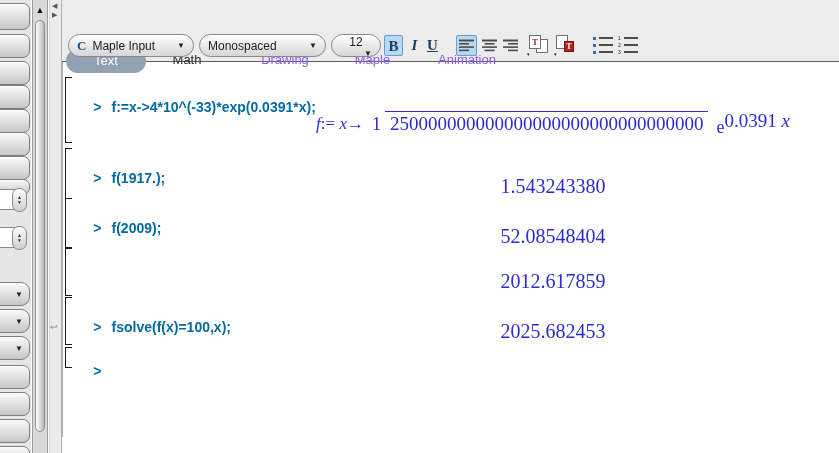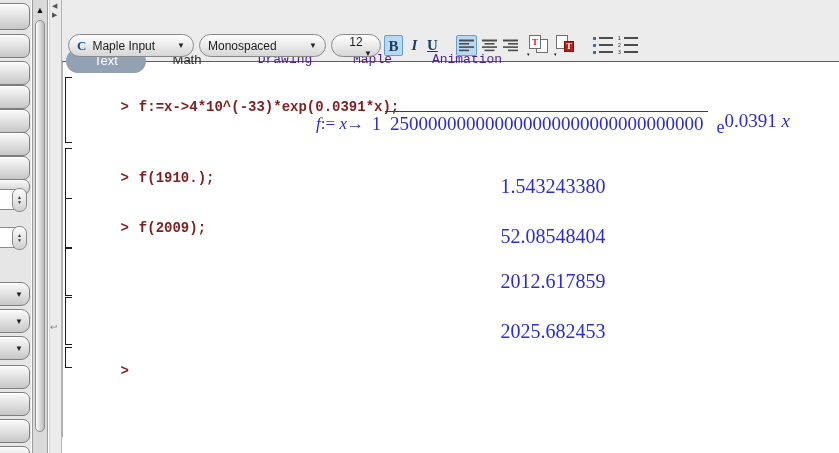--- a/index.html
+++ b/index.html
@@ -45,21 +45,21 @@
   .main { position:absolute; left:62px; top:0; width:777px; height:453px; background:#fff; }
   .header { position:absolute; left:0; top:0; width:777px; height:62px;
             background:#ececec; border-bottom:1px solid #5f5f5f; }
 
   
   .tab-pill { position:absolute; left:4px; top:3px; width:80px; height:24px;
               border-radius:13px; background:#93a1b4; color:#fff;
               font-size:13px; text-align:center; line-height:24px;margin-top:46px; }
   .tab { position:absolute; top:20px; height:16px; font-size:13px; text-align:center;margin-top:32px; }
   .tab.enabled { color:#2b2b2b; }
-  .tab.dim { color:#4c1d95;font-family:Liberation Mono, monospace; }
+  .tab.dim { color:#8b5cf6; }
 
   
   .combo { position:absolute; top:34px; height:23px; border:1px solid #898989;
            border-radius:12px; background:linear-gradient(#ffffff,#d6d6d6);
            display:flex; align-items:center; font-size:12px; color:#1d1d1d;
            padding:0 8px; }
   .combo .cicon { color:#15508e; font-family:"Liberation Serif",serif; font-weight:bold;
                   font-size:13px; margin-right:6px; }
   .combo .arrow { margin-left:auto; font-size:8px; color:#222; padding-left:8px; }
   .fmt { position:absolute; top:35px; width:19px; height:21px; text-align:center;
@@ -87,22 +87,22 @@
               display:flex; flex-direction:column; justify-content:space-between; }
   .listicon .row { display:flex; align-items:center; height:4px; }
   .listicon .dot { width:3px; height:3px; background:#3b6fb5; margin-right:3px; }
   .listicon .num { width:5px; font-size:5px; color:#222; line-height:4px; margin-right:1px; }
   .listicon .bar { height:2px; background:#4c4c4c; flex:1; }
 
   
   .ws-border { position:absolute; left:0; top:62px; width:1px; height:375px; background:#adadad; }
   .group-bracket { position:absolute; left:3px; width:7px;
                    border:1.5px solid #1b1b1b; border-right:none; }
-  .input-line { position:absolute; left:8px; font-family:Liberation Mono, monospace;
-                font-weight:bold; font-size:14px; color:#7f1d1d; white-space:pre;text-align:center; }
+  .input-line { position:absolute; left:8px; font-family:Liberation Sans, sans-serif;
+                font-weight:bold; font-size:14px; color:#0369a1; white-space:pre;text-align:center; }
   .input-line .prompt { margin-right:10px; }
   .output { position:absolute; left:191px; width:600px; text-align:center;
             font-family:"Liberation Serif",serif; font-size:20px; color:#2b2bd0; }
   .expr-out { position:absolute; left:191px; width:600px; top:100px; height:48px;
               display:flex; align-items:center; justify-content:center;
               font-family:"Liberation Serif",serif; color:#2b2bd0; }
   .expr-out .lhs { font-size:17px; margin-right:8px; }
   .expr-out .it { font-style:italic; }
   .frac { display:inline-block; text-align:right; }
   .frac .num { font-size:18px; line-height:19px; }
@@ -276,31 +276,34 @@
     <div class="expr-out">
       <span class="lhs"><span class="it">f</span><span>:=</span> <span class="it">x</span><span>→</span></span>
       <span class="frac">
         <span class="num">1</span>
         <span class="den">250000000000000000000000000000000</span>
       </span>
       <span class="epart"><span>e</span><sup><span>0.0391</span> <span class="it">x</span></sup></span>
     </div>
 
     <div class="input-line" style="top:154px;">
-      <span class="prompt">&gt;</span><span>f(1910.);</span>
+      <span class="prompt">&gt;</span><span>f(1917.);</span>
     </div>
     <div class="output" style="top:175px;">1.543243380</div>
 
     <div class="input-line" style="top:204px;">
       <span class="prompt">&gt;</span><span>f(2009);</span>
     </div>
     <div class="output" style="top:225px;">52.08548404</div>
 
     <div class="output" style="top:270px;">2012.617859</div>
 
+    <div class="input-line" style="top:303px;">
+      <span class="prompt">&gt;</span><span>fsolve(f(x)=100,x);</span>
+    </div>
     <div class="output" style="top:320px;">2025.682453</div>
 
     <div class="input-line" style="top:347px;">
       <span class="prompt">&gt;</span><span></span>
     </div>
 
   </div>
 </div>
 
 </body></html>

